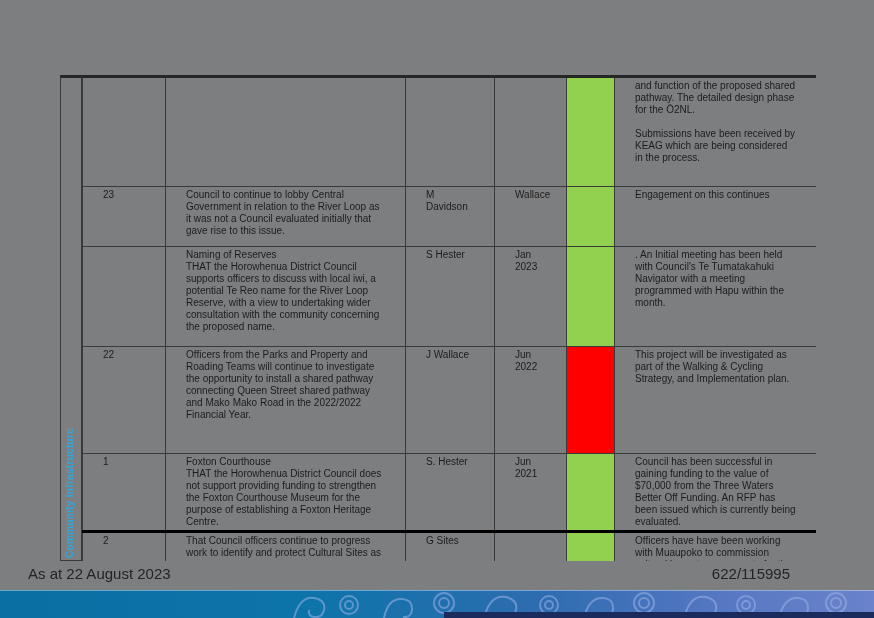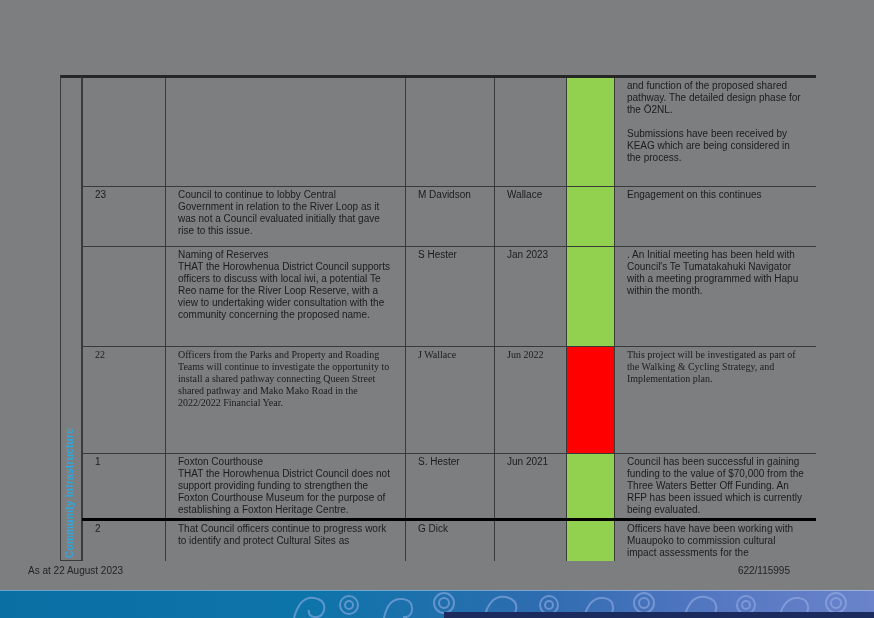--- a/index.html
+++ b/index.html
@@ -25,30 +25,30 @@
   .table-wrap{
     position:absolute; left:82px; top:75px; width:734px; height:486px;
     overflow:hidden;
   }
   table.actions{
     border-collapse:collapse; table-layout:fixed; width:734px;
     font-size:10px; line-height:12px;
   }
   table.actions td{
     border:1px solid #3a3a3a;
-    vertical-align:top; padding:2px 12px; box-sizing:border-box;
+    vertical-align:top; padding:2px 20px; box-sizing:border-box;
     overflow:hidden;
   }
   table.actions tr:first-child td{ border-top:3px solid #262626; }
   tr.sep-top td{ border-top:3px solid #000; }
   td.num{ text-align:left; padding-top:3px; }
   td.description, td.comment{ white-space:pre-line; }
   td.status-col{ padding:0; }
   
-  .footer-note{ position:absolute; font-size:10px; color:#242424; top:565px; }
+  .footer-note{ position:absolute; font-size:15px; color:#242424; top:565px; }
   .footer-note.left{ left:28px; }
   .footer-note.right{ right:84px; }
   
   .footer-band{
     position:absolute; left:0; bottom:0; width:874px; height:27px;
     background:linear-gradient(to right,#0a6fa3 0%, #0d74a9 35%, #2e6cb0 62%, #5577c2 82%, #6a83ca 100%);
     border-top:1px solid rgba(220,235,245,.45);
   }
   .koru-svg{ position:absolute; right:0; top:0; height:27px; }
   .footer-navy{
@@ -96,41 +96,41 @@
           </tr>
           <tr style="height: 100px;">
             <td class="num"></td>
             <td class="description">Naming of Reserves
 THAT the Horowhenua District Council supports officers to discuss with local iwi, a potential Te Reo name for the River Loop Reserve, with a view to undertaking wider consultation with the community concerning the proposed name.</td>
             <td class="owner">S Hester</td>
             <td class="date">Jan 2023</td>
             <td class="status-col" style="background: rgb(146, 208, 80);"></td>
             <td class="comment">. An Initial meeting has been held with Council's Te Tumatakahuki Navigator with a meeting programmed with Hapu within the month.</td>
           </tr>
-          <tr style="height: 107px; font-family: Liberation Serif, serif;">
+          <tr style="height: 107px;">
             <td class="num">22</td>
             <td class="description">Officers from the Parks and Property and Roading Teams will continue to investigate the opportunity to install a shared pathway connecting Queen Street shared pathway and Mako Mako Road in the 2022/2022 Financial Year.</td>
             <td class="owner">J Wallace</td>
             <td class="date">Jun 2022</td>
             <td class="status-col" style="background: rgb(255, 0, 0);"></td>
             <td class="comment">This project will be investigated as part of the Walking &amp; Cycling Strategy, and Implementation plan.</td>
           </tr>
           <tr style="height: 65px;">
             <td class="num">1</td>
             <td class="description">Foxton Courthouse
 THAT the Horowhenua District Council does not support providing funding to strengthen the Foxton Courthouse Museum for the purpose of establishing a Foxton Heritage Centre.</td>
             <td class="owner">S. Hester</td>
             <td class="date">Jun 2021</td>
             <td class="status-col" style="background: rgb(146, 208, 80);"></td>
             <td class="comment">Council has been successful in gaining funding to the value of $70,000 from the Three Waters Better Off Funding. An RFP has been issued which is currently being evaluated.</td>
           </tr>
           <tr class="sep-top" style="height: 44px;">
             <td class="num">2</td>
             <td class="description">That Council officers continue to progress work to identify and protect Cultural Sites as</td>
-            <td class="owner">G Dick</td>
+            <td class="owner">G Sites</td>
             <td class="date"></td>
             <td class="status-col" style="background: rgb(146, 208, 80);"></td>
             <td class="comment">Officers have have been working with Muaupoko to commission cultural impact assessments for the</td>
           </tr>
         </tbody>
     </table>
   </div>
 
   <div class="footer-note left">As at 22 August 2023</div>
   <div class="footer-note right">622/115995</div>

